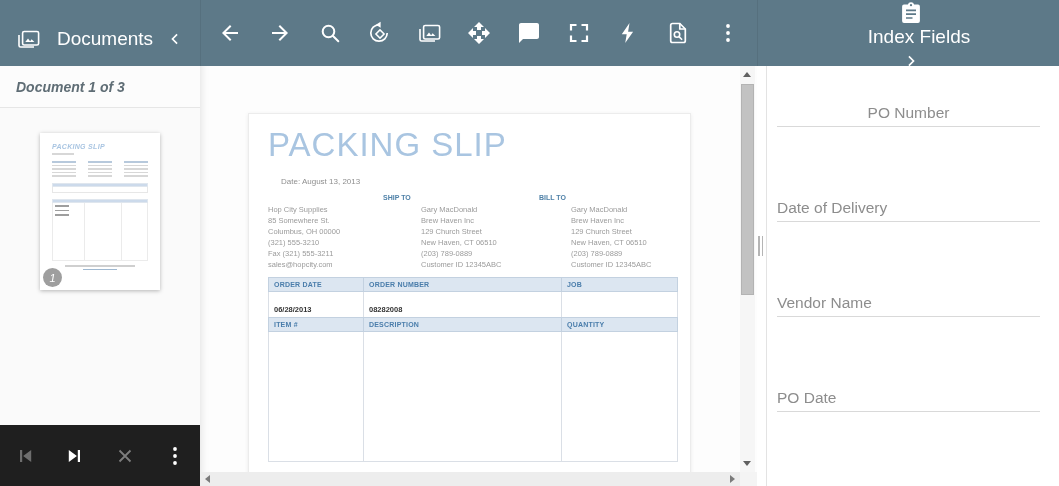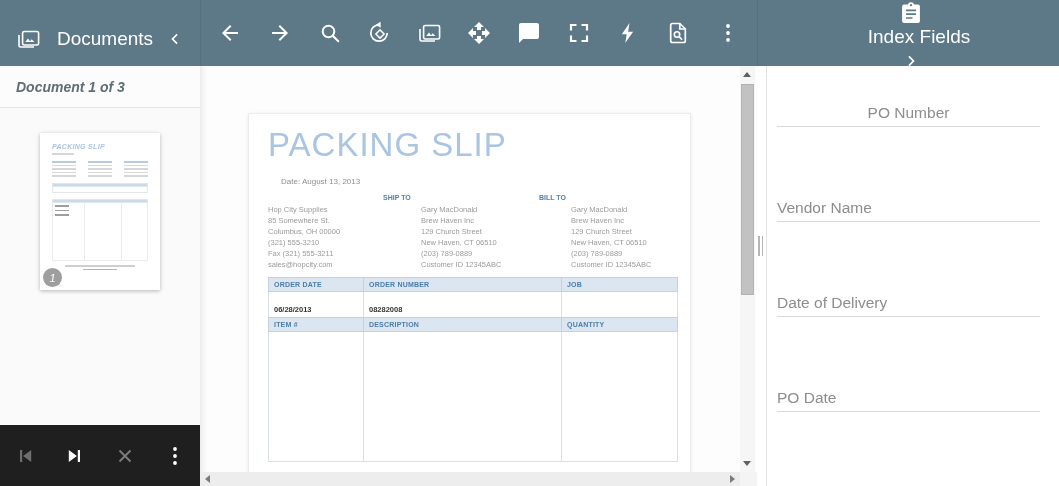--- a/index.html
+++ b/index.html
@@ -355,18 +355,18 @@
 
   <div class="divider">
     <span class="handle">
         <i></i>
         <i></i>
       </span>
   </div>
 
   <div class="right-body">
     <input class="field-input" type="text" placeholder="PO Number" style="">
+    <input class="field-input" type="text" placeholder="Date of Delivery" style="">
     <input class="field-input" type="text" placeholder="Vendor Name" style="">
-    <input class="field-input" type="text" placeholder="Date of Delivery" style="">
     <input class="field-input" type="text" placeholder="PO Date" style="">
   </div>
 
 </div>
 
 </body></html>

